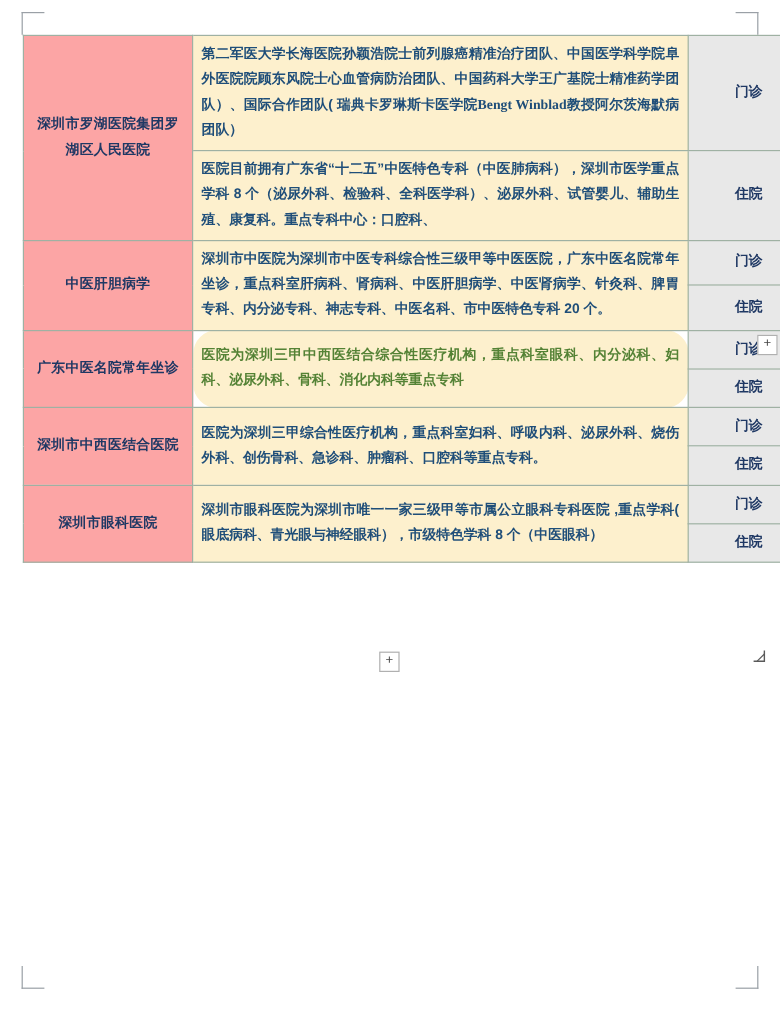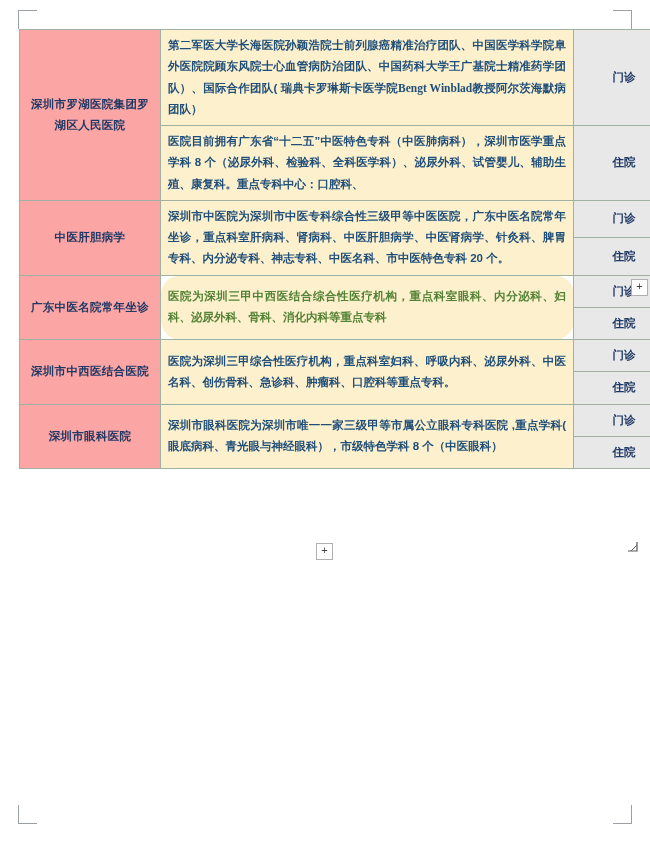--- a/index.html
+++ b/index.html
@@ -142,21 +142,21 @@
       <td class="col-name" rowspan="2">广东中医名院常年坐诊</td>
       <td class="col-desc green-text" rowspan="2">医院为深圳三甲中西医结合综合性医疗机构，重点科室眼科、内分泌科、妇科、泌尿外科、骨科、消化内科等重点专科</td>
       <td class="col-type">门诊</td>
     </tr>
     <tr>
       <td class="col-type">住院</td>
     </tr>
 
     <tr>
       <td class="col-name" rowspan="2">深圳市中西医结合医院</td>
-      <td class="col-desc" rowspan="2">医院为深圳三甲综合性医疗机构，重点科室妇科、呼吸内科、泌尿外科、中医名科、创伤骨科、急诊科、肿瘤科、口腔科等重点专科。</td>
+      <td class="col-desc" rowspan="2">医院为深圳三甲综合性医疗机构，重点科室妇科、呼吸内科、泌尿外科、烧伤外科、创伤骨科、急诊科、肿瘤科、口腔科等重点专科。</td>
       <td class="col-type">门诊</td>
     </tr>
     <tr>
       <td class="col-type">住院</td>
     </tr>
 
     <tr>
       <td class="col-name" rowspan="2">深圳市眼科医院</td>
       <td class="col-desc" rowspan="2">深圳市眼科医院为深圳市唯一一家三级甲等市属公立眼科专科医院 ,重点学科( 眼底病科、青光眼与神经眼科），市级特色学科 8 个（中医眼科）</td>
       <td class="col-type">门诊</td>

